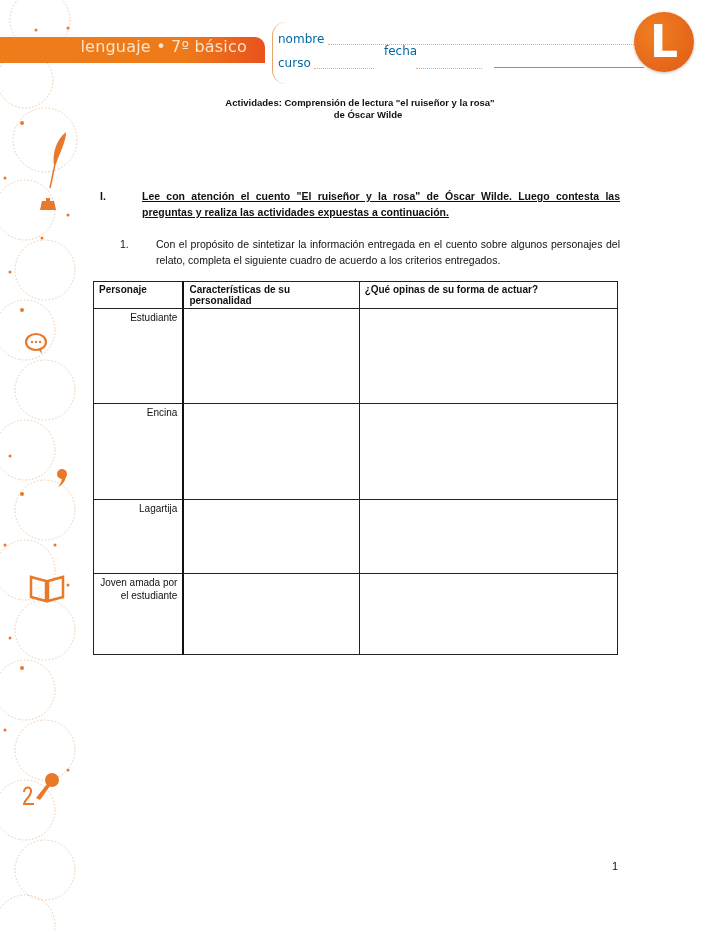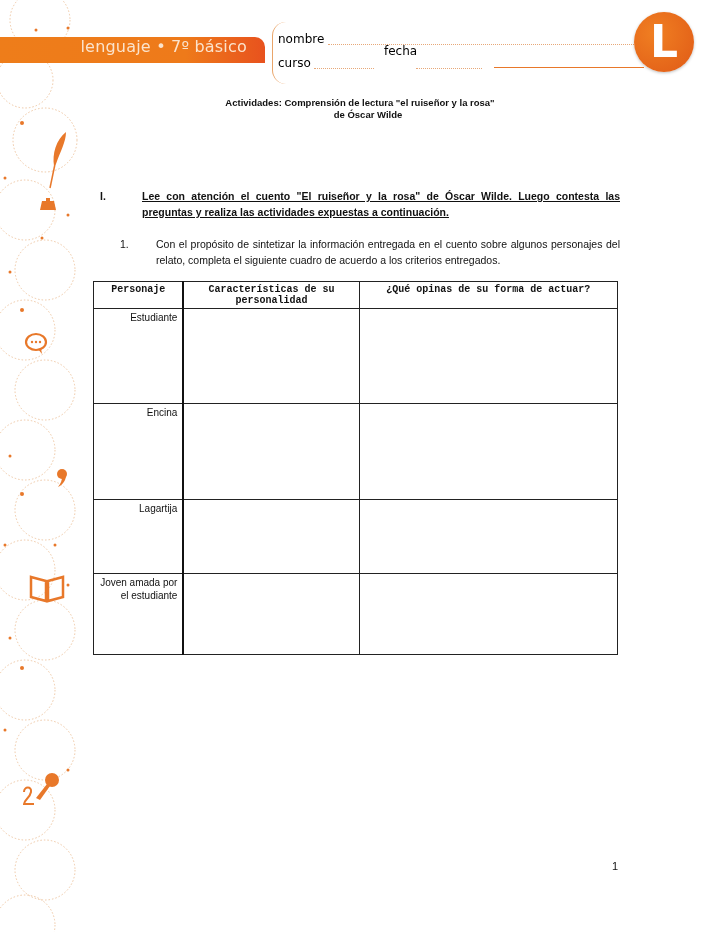--- a/index.html
+++ b/index.html
@@ -7,38 +7,38 @@
          font-family:"Liberation Sans", sans-serif; color:#111; }
   .deco-strip { position:absolute; left:0; top:0; width:80px; height:932px; }
   .header-bar { position:absolute; left:0; top:37px; width:265px; height:26px;
     background:linear-gradient(90deg,#ee7d1a 0%,#ee7a1a 70%,#e8521e 100%);
     border-radius:0 10px 0 0; }
   .header-bar .subject { position:absolute; right:18px; top:0; color:#fbe3cc;
     font-family:"DejaVu Sans", sans-serif; font-size:16px; letter-spacing:0.2px; }
   .form-fields { position:absolute; left:272px; top:28px; width:380px; height:60px; }
   .bracket { position:absolute; left:0; top:-6px; width:14px; height:62px;
     border-left:1.5px solid #e9a56a; border-radius:14px 0 0 14px; }
-  .field-label { position:absolute; color:#000000; font-family:"DejaVu Sans", sans-serif; font-size:12px; }
+  .field-label { position:absolute; color:#0369a1; font-family:"DejaVu Sans", sans-serif; font-size:12px; }
   .dots { position:absolute; border-bottom:1px dotted #e7a878; height:0; }
   .orange-line { position:absolute; left:222px; top:39px; width:150px; height:0; border-bottom:1.5px solid #e8782a; }
   .logo-circle { position:absolute; left:634px; top:12px; width:60px; height:60px; border-radius:50%;
     background:radial-gradient(circle at 35% 35%,#f07f22,#e05a16); box-shadow:0 1px 3px rgba(0,0,0,0.25); }
   .logo-circle span { position:absolute; left:0; right:0; top:4px; text-align:center; color:#fff;
     font-family:"DejaVu Sans", sans-serif; font-weight:bold; font-size:44px; }
   .title { position:absolute; left:0; width:720px; top:97px; text-align:center; font-size:9.5px; line-height:12px; font-weight:bold; }
   .title .t2 { display:block; padding-left:16px; }
   .instruction { position:absolute; left:100px; top:188px; width:520px; font-size:10.5px; font-weight:bold; line-height:16px; }
   .instruction .num { position:absolute; left:0; top:0; }
   .instruction .txt { margin-left:42px; text-align:justify;text-decoration:underline; }
   .question { position:absolute; left:120px; top:236px; width:500px; font-size:10.5px; line-height:16px; }
   .question .num { position:absolute; left:0; top:0; }
   .question .txt { margin-left:36px; text-align:justify; }
   table.grid { position:absolute; left:93px; top:281px; border-collapse:collapse; width:525px; font-size:10px; }
   table.grid td, table.grid th { border:1px solid #222; vertical-align:top; padding:2px 5px; }
-  table.grid th { font-weight:bold; text-align:center; height:22px; line-height:11px; padding-top:2px;font-family:Liberation Mono, monospace; }
+  table.grid th { font-weight:bold; text-align:left; height:22px; line-height:11px; padding-top:2px; }
   table.grid td.name { border-right:2.5px solid #111; text-align:right; line-height:13px; }
   table.grid th.c0 { border-right:2.5px solid #111; }
   .page-num { position:absolute; left:612px; top:860px; font-size:11px; }
 </style>
 </head>
 <body>
 
 <svg class="deco-strip" viewBox="0 0 80 932">
   <g fill="none" stroke="#efc7a3" stroke-width="1" stroke-dasharray="1.5 2">
     <circle cx="40" cy="20" r="30"></circle>

